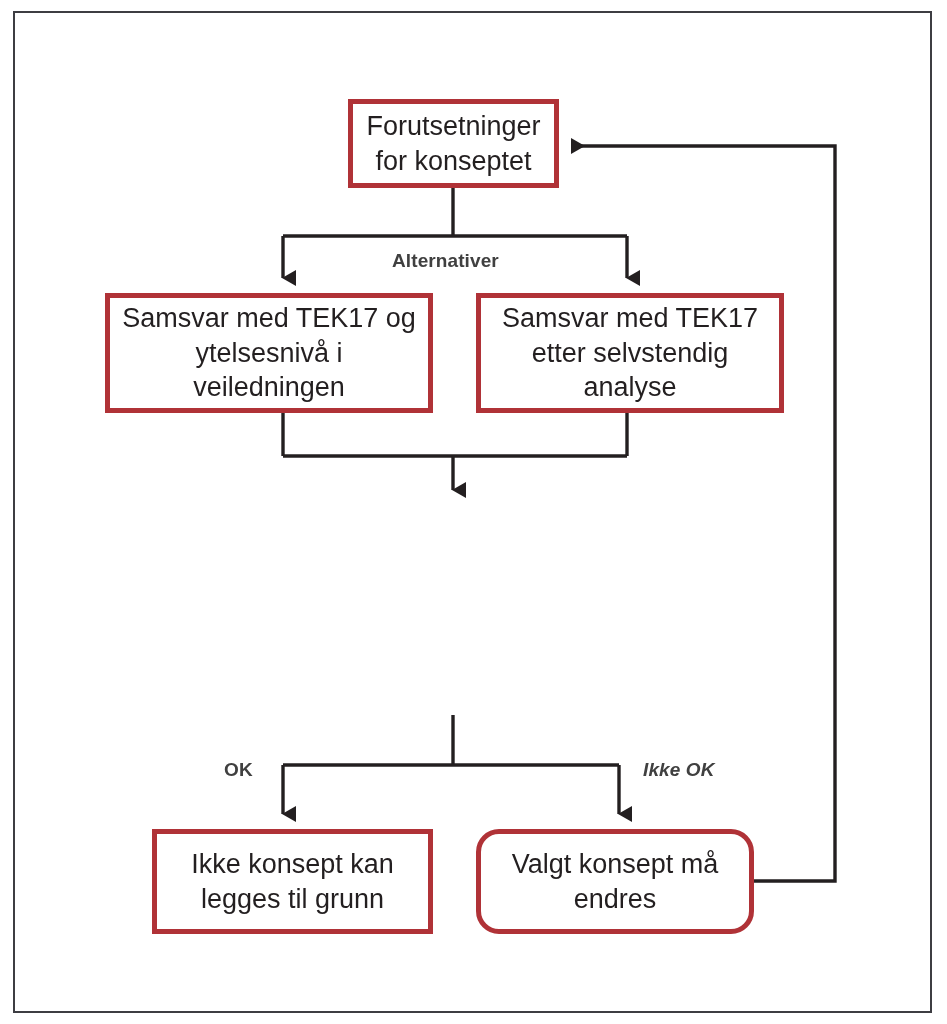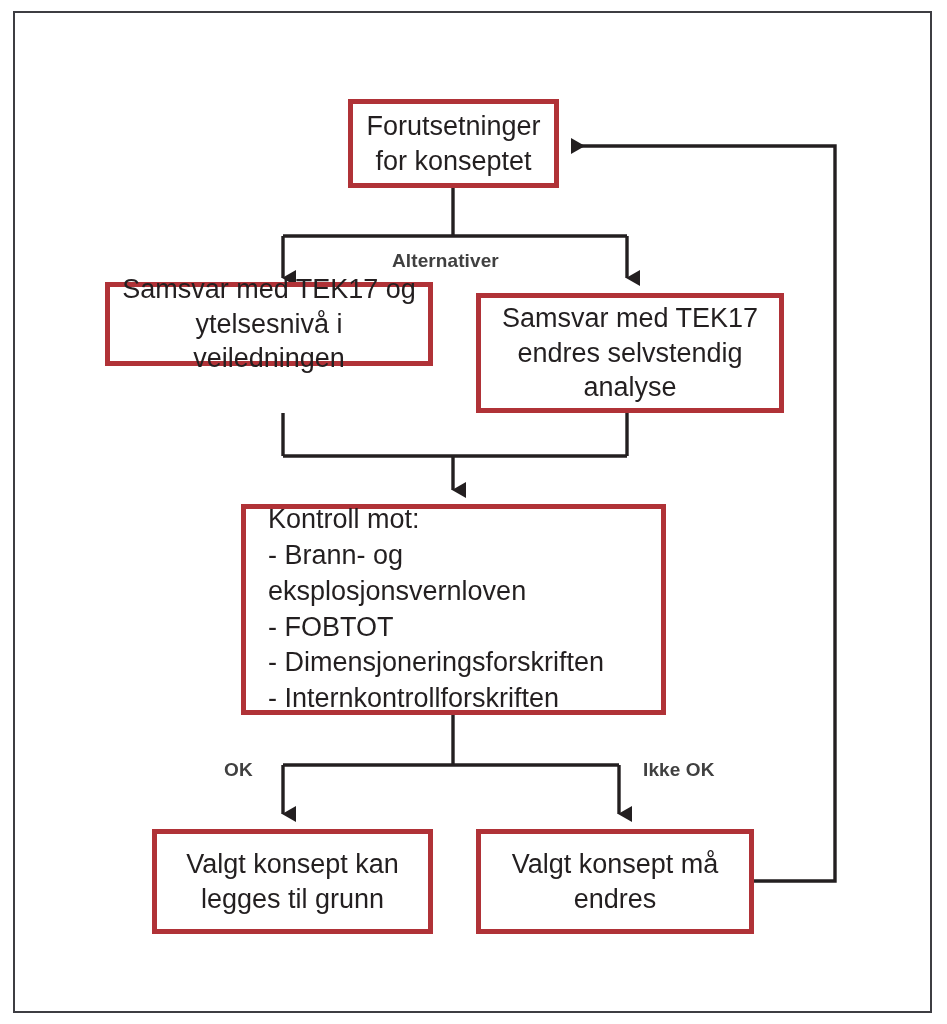--- a/index.html
+++ b/index.html
@@ -62,28 +62,28 @@
   }
   .edge-label {
     position: absolute;
     font-size: 19px;
     font-weight: bold;
     color: #404040;
     white-space: nowrap;
     letter-spacing: 0.1px;
   }
   #node-forutsetninger { left: 348px; top: 99px;  width: 211px; height: 89px; }
-  #node-alt-left       { left: 105px; top: 282px; width: 328px; height: 84px; }
+  #node-alt-left       { left: 105px; top: 293px; width: 328px; height: 120px; }
   #node-alt-right      { left: 476px; top: 293px; width: 308px; height: 120px; }
   #node-kontroll       { left: 241px; top: 504px; width: 425px; height: 211px; }
   #node-ok-result      { left: 152px; top: 829px; width: 281px; height: 105px; }
-  #node-notok-result   { left: 476px; top: 829px; width: 278px; height: 105px; }
+  #node-notok-result   { left: 476px; top: 829px; width: 278px; height: 105px; border-radius: 23px; }
   #label-alternativer  { left: 392px; top: 250px; }
   #label-ok            { left: 224px; top: 759px; }
-  #label-ikke-ok       { left: 643px; top: 759px; }
+  #label-ikke-ok       { left: 643px; top: 759px; font-style: italic; }
 </style>
 </head>
 <body>
 
 <div id="page">
 
   <div id="outer-frame"></div>
 
   <svg id="connectors" viewBox="0 0 947 1024" xmlns="http://www.w3.org/2000/svg">
     <defs>
@@ -130,33 +130,26 @@
 for konseptet</div>
   </div>
 
   <div class="node" id="node-alt-left">
     <div class="node-text">Samsvar med TEK17 og
 ytelsesnivå i veiledningen</div>
   </div>
 
   <div class="node" id="node-alt-right">
     <div class="node-text">Samsvar med TEK17
-endres selvstendig analyse</div>
+etter selvstendig analyse</div>
   </div>
 
-  <div class="node left-aligned" id="node-kontroll">
-    <div class="node-text">Kontroll mot:
-- Brann- og eksplosjonsvernloven
-- FOBTOT
-- Dimensjoneringsforskriften
-- Internkontrollforskriften</div>
-  </div>
 
   <div class="node" id="node-ok-result">
-    <div class="node-text">Valgt konsept kan
+    <div class="node-text">Ikke konsept kan
 legges til grunn</div>
   </div>
 
   <div class="node" id="node-notok-result">
     <div class="node-text">Valgt konsept må
 endres</div>
   </div>
 
   <div class="edge-label" id="label-alternativer">Alternativer</div>
 

